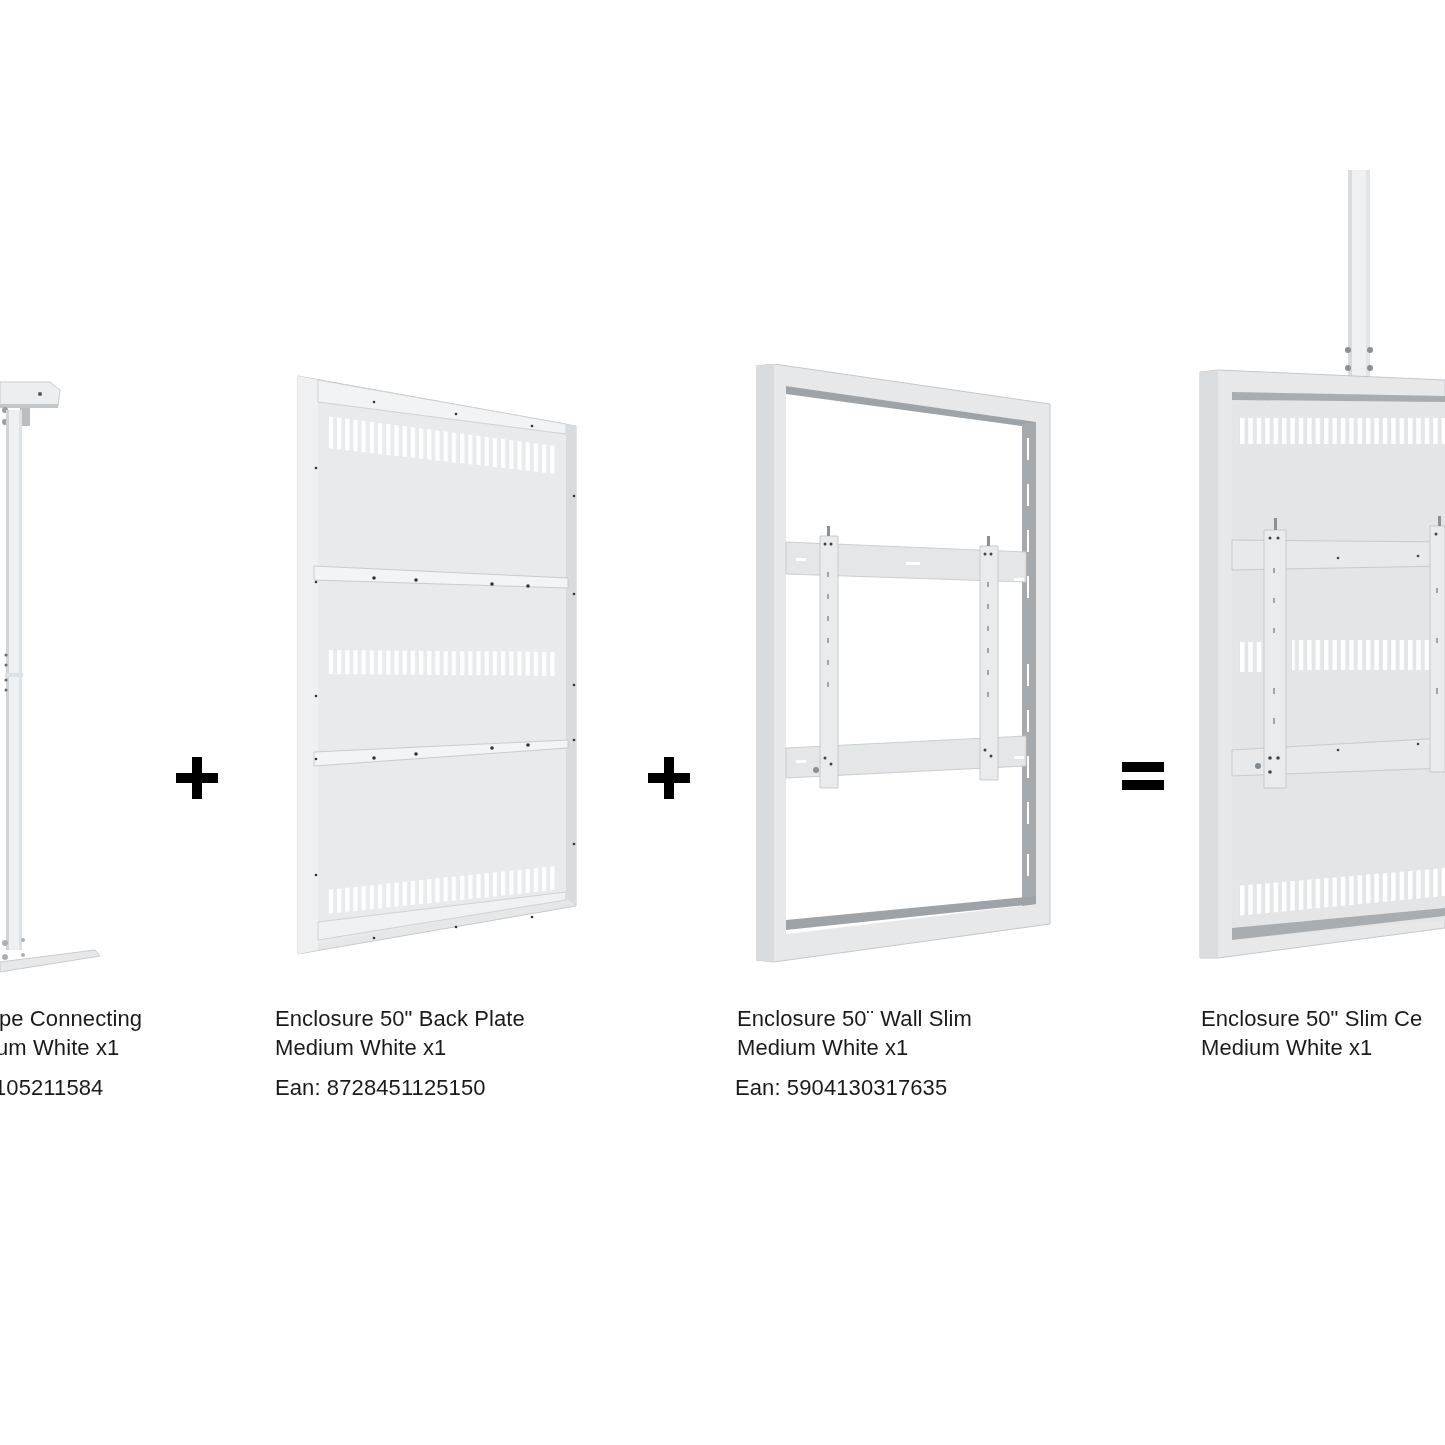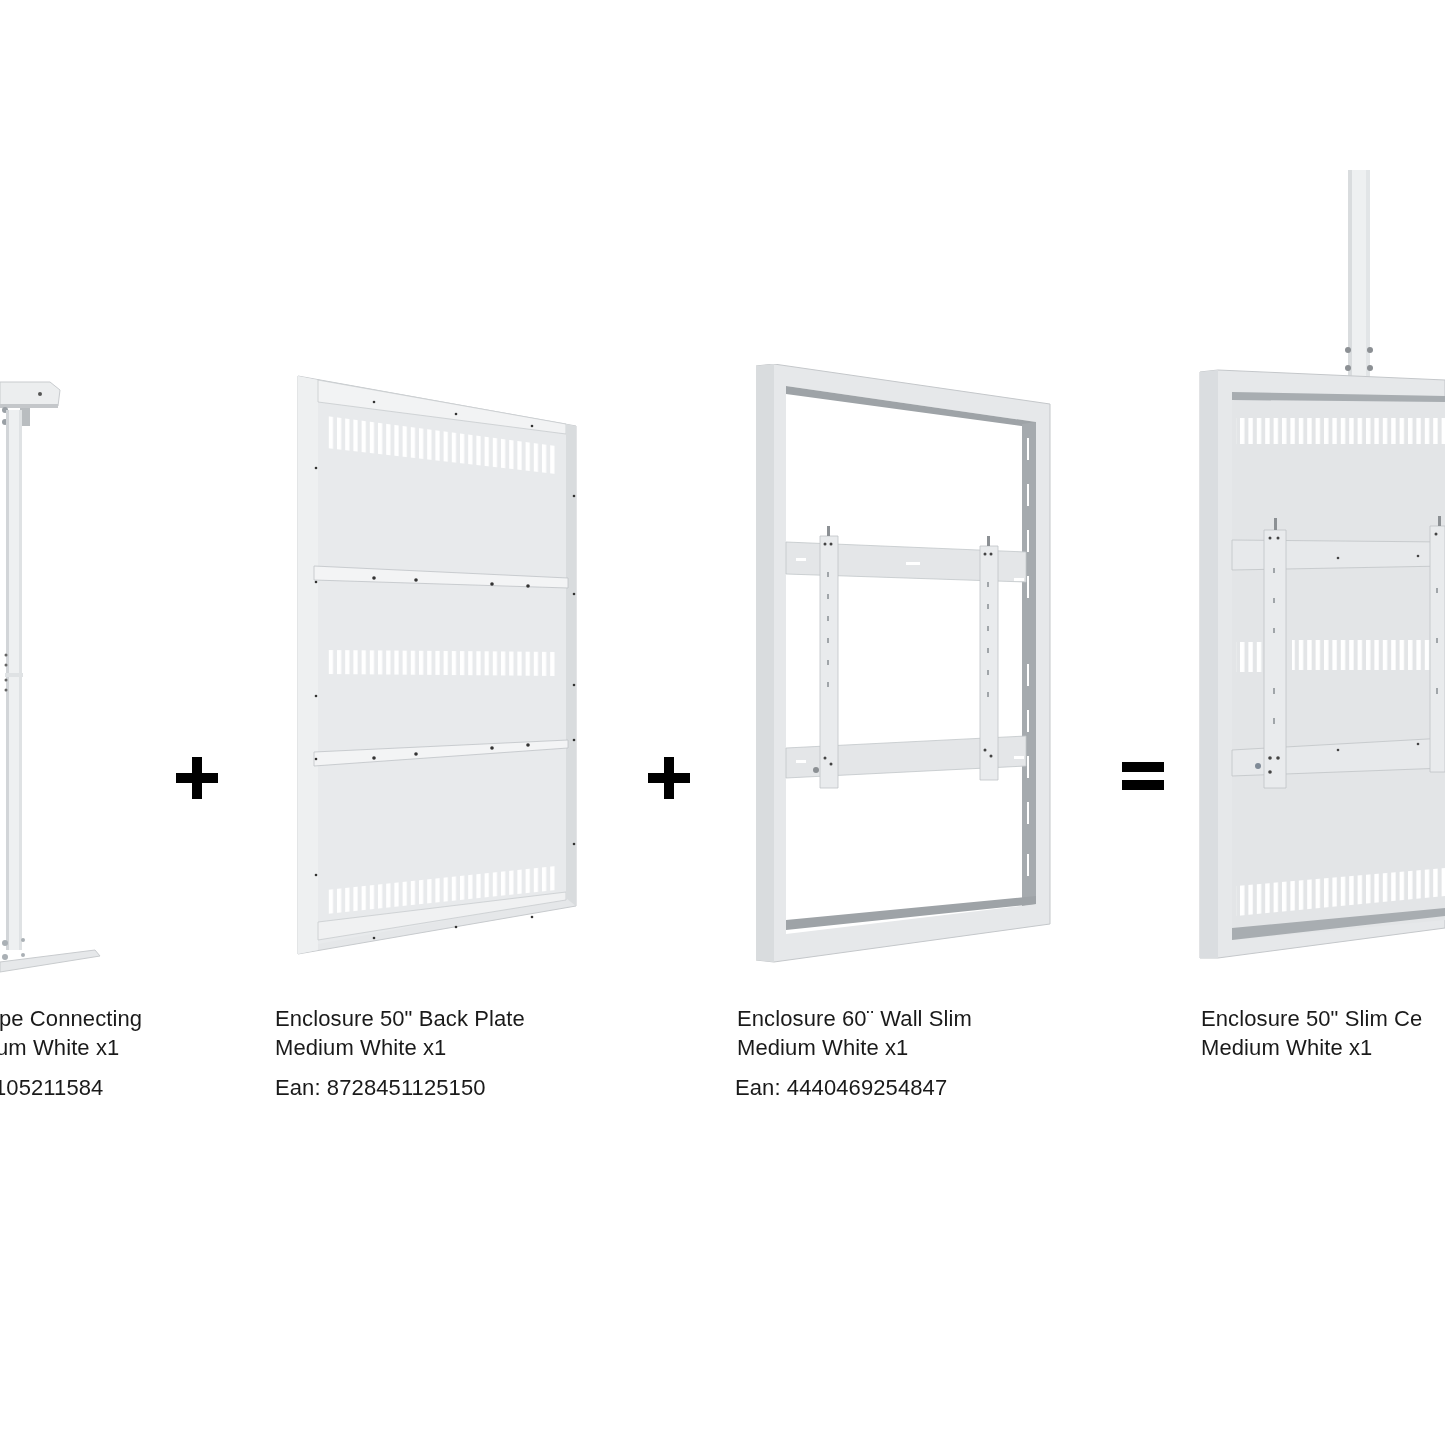--- a/index.html
+++ b/index.html
@@ -191,23 +191,23 @@
         <circle cx="235" cy="392" r="1.5"></circle>
     </g>
 
     <rect x="71" y="162" width="3" height="10" fill="#8c9094"></rect>
     <rect x="231" y="172" width="3" height="10" fill="#8c9094"></rect>
     <circle cx="60" cy="406" r="3" fill="#8c9094"></circle>
   </svg>
 </div>
 
 <div class="caption" style="left:737px;top:1004px;">
-  <span style="display:block;">Enclosure 60¨ Wall Slim</span>
+  <span style="display:block;">Enclosure 50¨ Wall Slim</span>
   <span style="display:block;">Medium White x1</span>
-  <span class="ean" style="margin-left:-2px;">Ean: 4440469254847</span>
+  <span class="ean" style="margin-left:-2px;">Ean: 5904130317635</span>
 </div>
 
 <div class="op" style="left:1122px;top:762px;">
   <svg width="42" height="30" viewBox="0 0 42 30">
     <rect x="0" y="0" width="42" height="10" fill="#000"></rect>
     <rect x="0" y="18" width="42" height="10" fill="#000"></rect>
   </svg>
 </div>
 
 <div class="abs" style="left:1198px;top:168px;width:247px;height:800px;">

